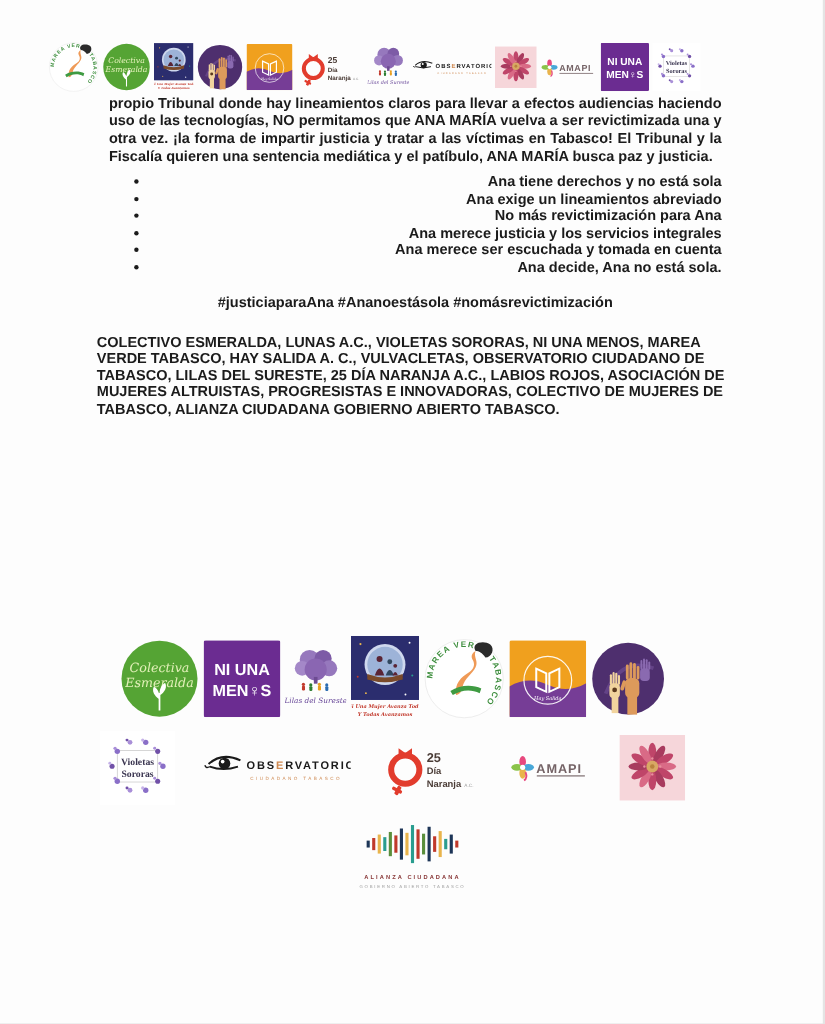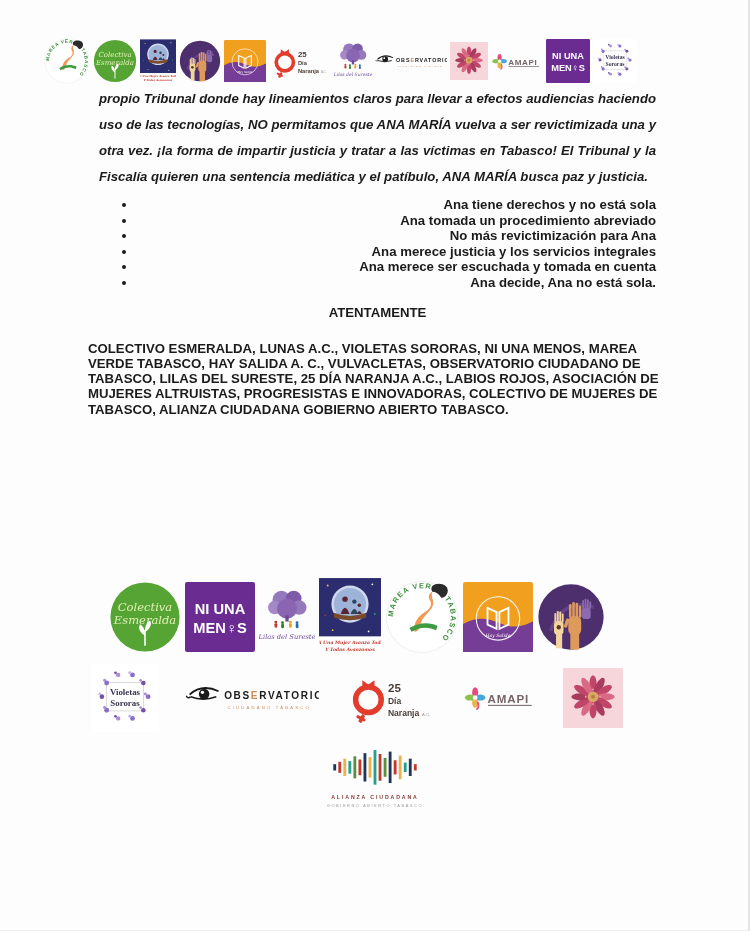--- a/index.html
+++ b/index.html
@@ -12,21 +12,21 @@
   }
   
   .top-strip { position:absolute; top:38px; left:44px; display:flex; align-items:center; gap:3px; }
   .row1 { position:absolute; top:578px; left:0; width:750px; display:flex; justify-content:center; align-items:center; gap:4px; transform:translateX(-18px); }
   .row2 { position:absolute; top:664px; left:0; width:750px; display:flex; justify-content:center; align-items:center; gap:26px; transform:translateX(-18px); }
   .alianza-wrap { position:absolute; top:742px; left:0; width:750px; display:flex; justify-content:center; }
   svg.logo { display:block; flex:0 0 auto; }
   .defs { position:absolute; width:0; height:0; overflow:hidden; }
   
   .body-text { position:absolute; top:86px; left:99px; width:557px; color:#1b1b1b; font-weight:bold; font-size:13.2px; }
-  .para { text-align:justify; line-height:26px;font-style:italic; }
+  .para { text-align:justify; line-height:16px; }
   .heading { text-align:center; line-height:17.4px; margin-top:11px; }
   .para2 { margin-top:11px; }
   ul.slogans { margin:7px 0 0 38px; line-height:15.6px; list-style:disc;text-align:right; }
   ul.slogans li { padding-left:7px; }
   .hashtags { text-align:center; margin-top:15px; line-height:17px; }
   .salutation { text-align:center; margin-top:14px; line-height:16px; }
   .signoff { text-align:center; line-height:16px; }
   .signatories { text-align:left; margin-top:20px; line-height:15.3px; margin-left:-11px; width:579px; }
 </style>
 </head>
@@ -291,27 +291,27 @@
       </svg>
     <svg class="logo" width="44" height="44" viewBox="0 0 100 100">
         <use href="#sym-violetas"></use>
       </svg>
   </div>
 
   <div class="body-text">
     <p class="para">propio Tribunal donde hay lineamientos claros para llevar a efectos audiencias haciendo uso de las tecnologías, NO permitamos que ANA MARÍA vuelva a ser revictimizada una y otra vez. ¡la forma de impartir justicia y tratar a las víctimas en Tabasco! El Tribunal y la Fiscalía quieren una sentencia mediática y el patíbulo, ANA MARÍA busca paz y justicia.</p>
     <ul class="slogans">
       <li>Ana tiene derechos y no está sola</li>
-      <li>Ana tomada un procedimiento abreviado</li>
+      <li>Ana exige un lineamientos abreviado</li>
       <li>No más revictimización para Ana</li>
       <li>Ana merece justicia y los servicios integrales</li>
       <li>Ana merece ser escuchada y tomada en cuenta</li>
       <li>Ana decide, Ana no está sola.</li>
     </ul>
-    <p class="salutation">ATENTAMENTE</p>
+    <p class="hashtags">#justiciaparaAna #Ananoestásola #nomásrevictimización</p>
     <p class="signatories">COLECTIVO ESMERALDA, LUNAS A.C., VIOLETAS SORORAS, NI UNA MENOS, MAREA VERDE TABASCO, HAY SALIDA A. C., VULVACLETAS, OBSERVATORIO CIUDADANO DE TABASCO, LILAS DEL SURESTE, 25 DÍA NARANJA A.C., LABIOS ROJOS, ASOCIACIÓN DE MUJERES ALTRUISTAS, PROGRESISTAS E INNOVADORAS, COLECTIVO DE MUJERES DE TABASCO, ALIANZA CIUDADANA GOBIERNO ABIERTO TABASCO.</p>
   </div>
 
   <div class="row1">
     <svg class="logo" width="72" height="72" viewBox="0 0 100 100">
         <use href="#sym-esmeralda"></use>
       </svg>
     <svg class="logo" width="70" height="70" viewBox="0 0 100 100">
         <use href="#sym-nium"></use>
       </svg>

